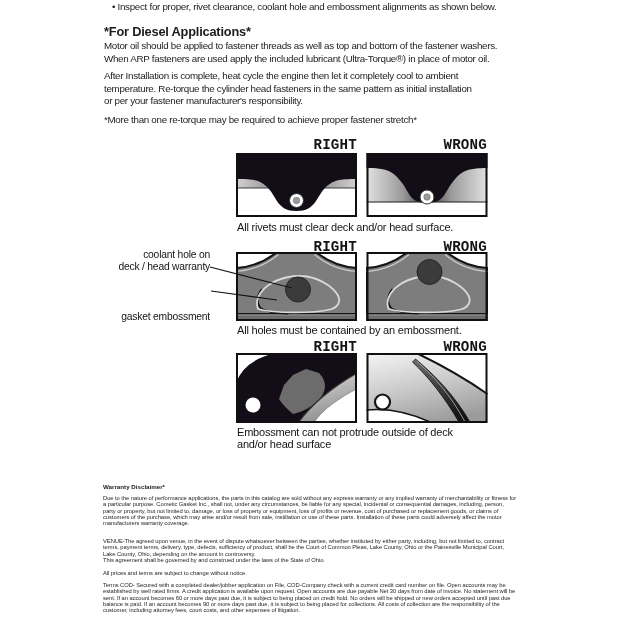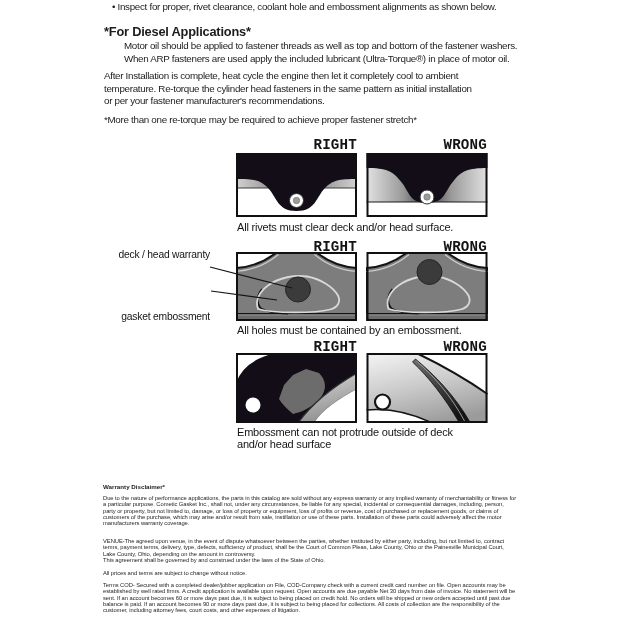--- a/index.html
+++ b/index.html
@@ -4,21 +4,21 @@
 <style>
   html,body { margin:0; padding:0; background:#ffffff; }
   .page {
     position:relative; width:592px; height:618px; background:#ffffff;
     font-family:"Liberation Sans", sans-serif; color:#1c1c1c; overflow:hidden;padding-left:36px;
   }
   .abs { position:absolute; }
   .body-line { white-space:nowrap; font-size:9.8px; letter-spacing:-0.3px; line-height:12.7px; color:#1c1c1c; }
   .bullet-note { left:112px; top:1px; }
   .heading { left:104px; top:24px; font-size:12.8px; font-weight:bold; letter-spacing:-0.2px; white-space:nowrap; }
-  .p1 { left:104px; top:40px;margin-left:20px; }
+  .p1 { left:104px; top:40px; }
   .p2 { left:104px; top:70px; }
   .note { left:104px; top:114px; }
   .rw-label { width:121px; text-align:right; font-size:14.2px; font-weight:bold; letter-spacing:0.2px; color:#141414;font-family:Liberation Mono, monospace; }
   .caption { font-size:11px; letter-spacing:-0.2px; color:#141414; white-space:nowrap; }
   .panel-svg { position:absolute; display:block; }
   .callout { text-align:right; font-size:10.3px; letter-spacing:-0.2px; line-height:11.5px; color:#141414; }
   .warr { width:414px; font-size:5.8px; line-height:6.35px; letter-spacing:-0.05px; color:#262626; }
   .warr-head { font-size:6.2px; font-weight:bold; color:#1a1a1a; }
 </style>
 </head>
@@ -31,21 +31,21 @@
   <div class="abs heading">*For Diesel Applications*</div>
 
   <div class="abs p1">
     <div class="body-line">Motor oil should be applied to fastener threads as well as top and bottom of the fastener washers.</div>
     <div class="body-line">When ARP fasteners are used apply the included lubricant (Ultra-Torque®) in place of motor oil.</div>
   </div>
 
   <div class="abs p2">
     <div class="body-line">After Installation is complete, heat cycle the engine then let it completely cool to ambient</div>
     <div class="body-line">temperature. Re-torque the cylinder head fasteners in the same pattern as initial installation</div>
-    <div class="body-line">or per your fastener manufacturer's recommendations.</div>
+    <div class="body-line">or per your fastener manufacturer's responsibility.</div>
   </div>
 
   <div class="abs body-line note">*More than one re-torque may be required to achieve proper fastener stretch*</div>
 
   <div class="abs rw-label" style="left:236px; top:137px;">RIGHT</div>
   <div class="abs rw-label" style="left:366px; top:137px;">WRONG</div>
 
   <svg class="panel-svg" style="left:236px; top:153px;" width="121" height="64" viewBox="0 0 121 64">
     <defs>
       <linearGradient id="d1r-band" x1="0" y1="0" x2="1" y2="0">
@@ -83,20 +83,21 @@
     <circle cx="60.5" cy="44" r="3.2" fill="#9c9c9c" stroke="#666666" stroke-width="0.6"></circle>
     <rect x="1" y="1" width="119" height="62" fill="none" stroke="#101010" stroke-width="2"></rect>
   </svg>
 
   <div class="abs caption" style="left:237px; top:221px;">All rivets must clear deck and/or head surface.</div>
 
   <div class="abs rw-label" style="left:236px; top:239px;">RIGHT</div>
   <div class="abs rw-label" style="left:366px; top:239px;">WRONG</div>
 
   <div class="abs callout" style="left:60px; top:249px; width:150px;">
+    <div>coolant hole on</div>
     <div>deck / head warranty</div>
   </div>
   <div class="abs callout" style="left:60px; top:287px; width:150px;margin-top:24px;">gasket embossment</div>
 
   <svg class="panel-svg" style="left:205px; top:262px; z-index:5;" width="95" height="42" viewBox="0 0 95 42">
     <line x1="5" y1="5" x2="87" y2="26" stroke="#141414" stroke-width="1.2"></line>
     <line x1="6" y1="29" x2="72" y2="38" stroke="#141414" stroke-width="1.2"></line>
   </svg>
 
   <svg class="panel-svg" style="left:236px; top:252px;" width="121" height="69" viewBox="0 0 121 69">

